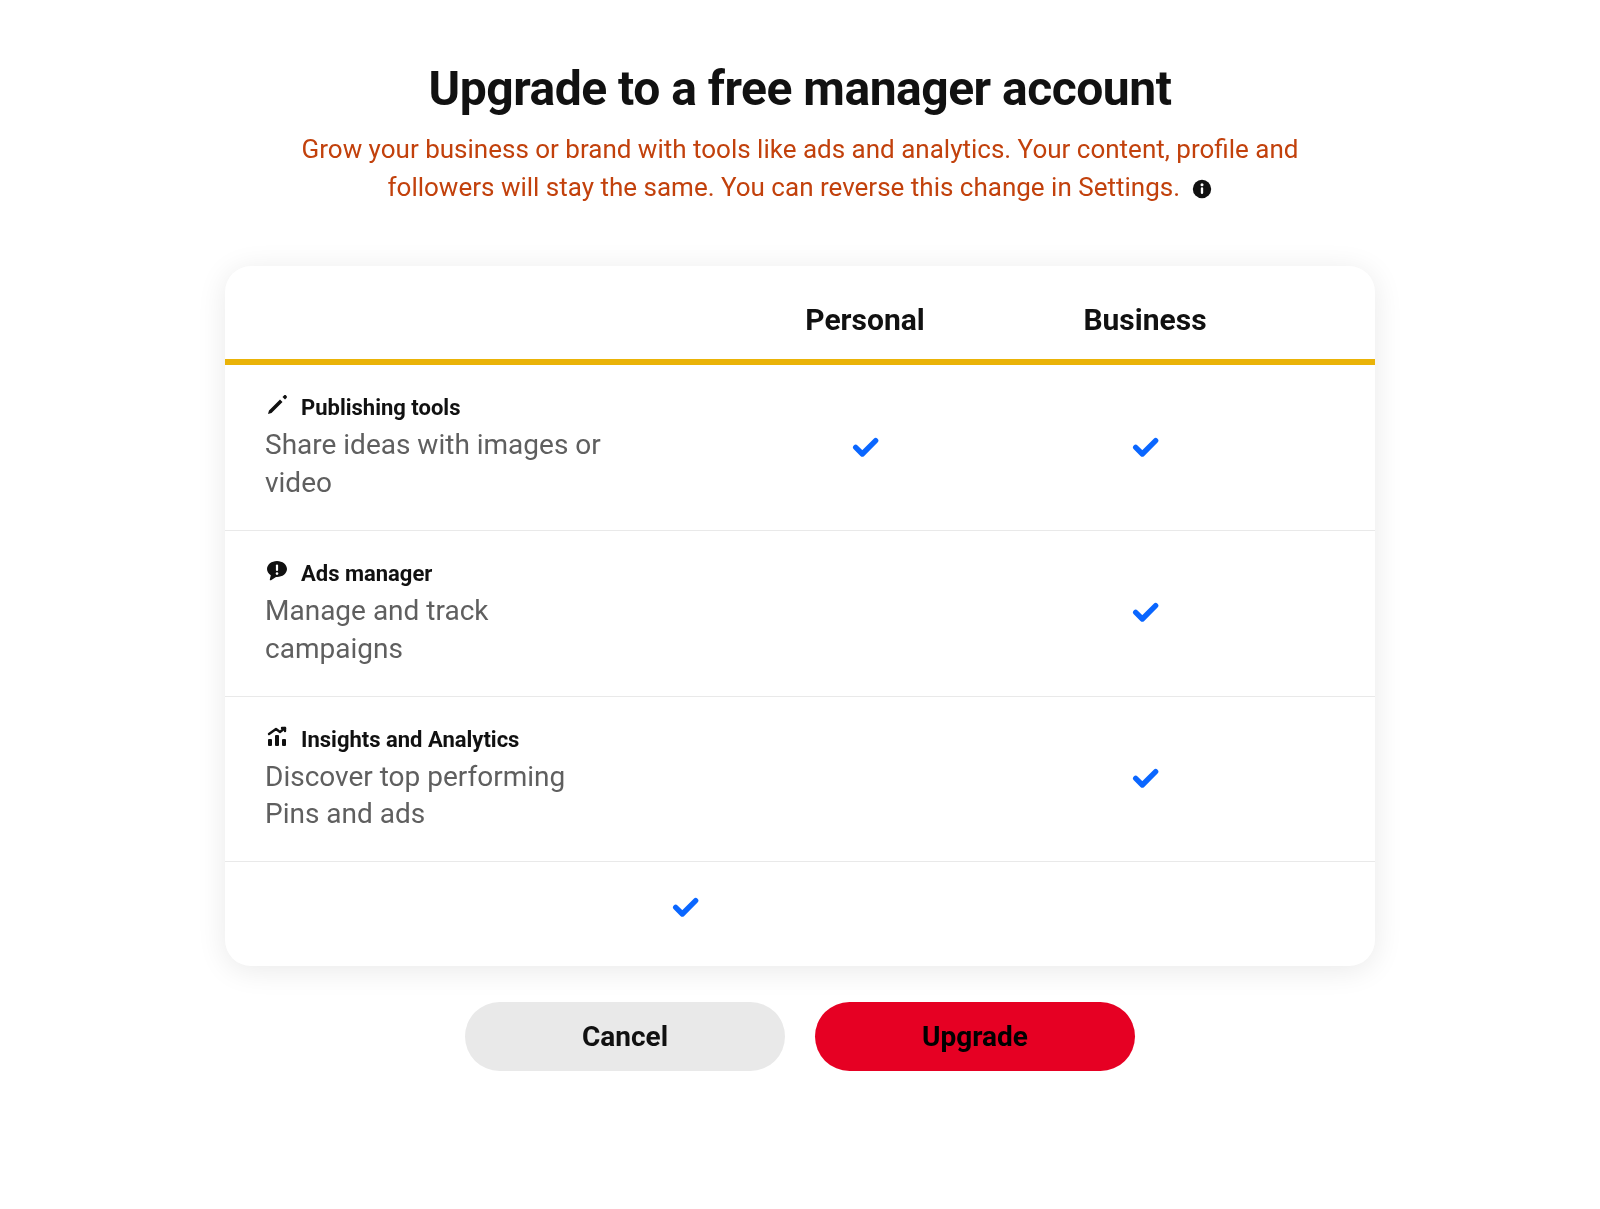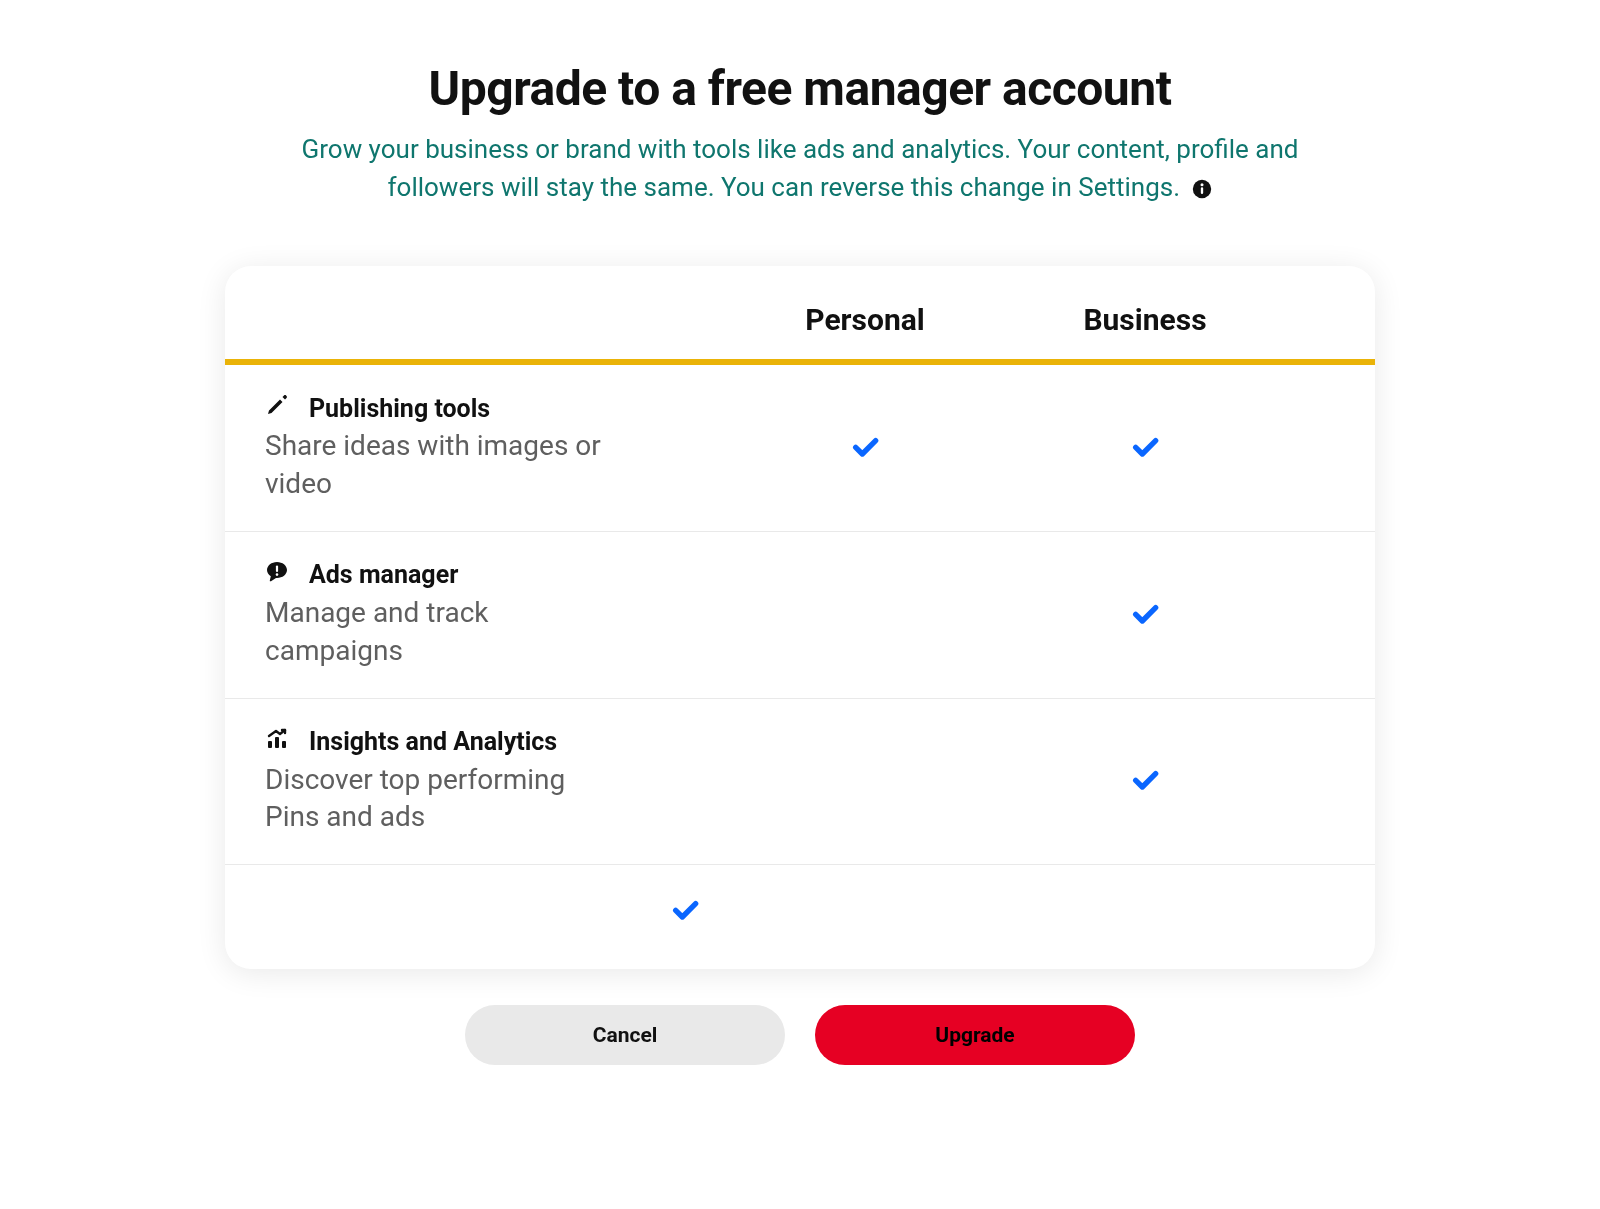--- a/index.html
+++ b/index.html
@@ -23,21 +23,21 @@
       font-size: 48px;
       font-weight: 700;
       letter-spacing: -0.5px;
       color: #111111;
       margin-bottom: 14px;
     }
     .subheading {
       text-align: center;
       font-size: 26px;
       line-height: 1.45;
-      color: #0f766e;
+      color: #c2410c;
       font-weight: 400;
       max-width: 1080px;
       margin: 0 auto 60px;
     }
     .subheading .info-icon-wrap {
       display: inline-flex;
       vertical-align: middle;
       margin-left: 6px;
     }
     .card {
@@ -73,22 +73,22 @@
     .row:last-child {
       border-bottom: none;
     }
     .col-feature {
       flex: 1;
       max-width: 460px;
     }
     .feature-title {
       display: flex;
       align-items: center;
-      gap: 20px;
-      font-size: 25px;
+      gap: 12px;
+      font-size: 22px;
       font-weight: 700;
       color: #111111;
       margin-bottom: 4px;
     }
     .feature-desc {
       font-size: 28px;
       line-height: 1.35;
       color: #5f5f5f;
       font-weight: 400;
       max-width: 340px;
@@ -102,21 +102,21 @@
     }
     .actions {
       display: flex;
       justify-content: center;
       gap: 30px;
       margin-top: 14px;
     }
     .btn {
       border: none;
       cursor: pointer;
-      font-size: 21px;
+      font-size: 28px;
       font-weight: 700;
       padding: 18px 0;
       width: 320px;
       border-radius: 60px;
       font-family: inherit;
     }
     .btn-secondary {
       background: #e9e9e9;
       color: #111111;
     }

